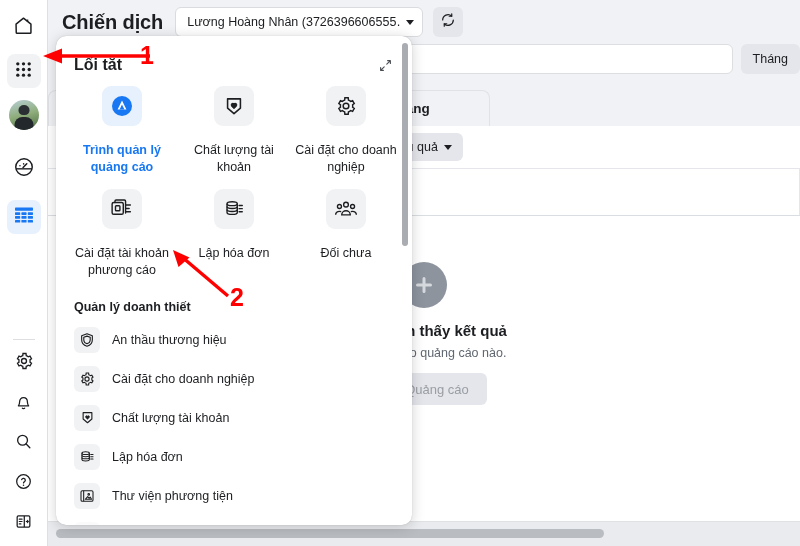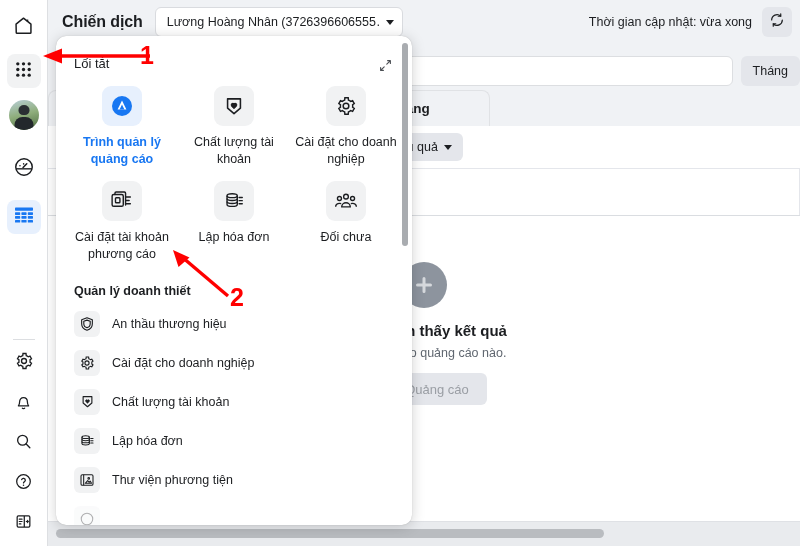--- a/index.html
+++ b/index.html
@@ -45,41 +45,41 @@
   .rail-bottom { margin-top: auto; display:flex; flex-direction:column; align-items:center; padding-bottom: 6px;}
   .rail-bottom .rail-btn { margin-top: 6px; }
 
   
   .topbar {
     position: absolute; left: 48px; top: 0; right: 0; height: 44px;
     background: #f0f2f5; box-sizing: border-box;
     display: flex; align-items: center; z-index: 10;
   }
   .topbar-title {
-    font-size: 16px; font-weight: bold; color: #1c1e21;
+    font-size: 20px; font-weight: bold; color: #1c1e21;
     margin-left: 14px; letter-spacing: -0.1px; white-space: nowrap;
   }
   .acct-select {
     margin-left: 12px; height: 30px; width: 248px;
     background: #ffffff; border: 1px solid #d9dbdf; border-radius: 6px;
     display: flex; align-items: center; box-sizing: border-box;
     padding: 0 8px 0 11px; cursor: pointer;
   }
   .acct-select span.v { font-size: 12.5px; color: #1c1e21; white-space: nowrap; overflow:hidden; flex:1;}
   .caret { width:0;height:0;border-left:4.5px solid transparent;border-right:4.5px solid transparent;border-top:5px solid #1c1e21; margin-left:6px; flex:none;}
   .upd-text { margin-left:auto; font-size:12.5px; color:#1c1e21; white-space:nowrap;}
   .refresh-btn {
     width: 30px; height: 30px; margin: 0 8px 0 10px; border-radius: 6px;
     background: #e4e6eb; display:flex; align-items:center; justify-content:center; cursor:pointer; flex:none;
   }
 
   
   .filterrow {
     position: absolute; left: 48px; top: 44px; right: 0; height: 42px;
-    background: #f0f2f5; box-sizing: border-box; display:flex; align-items:flex-end; z-index: 8;
+    background: #f0f2f5; box-sizing: border-box; display:flex; align-items:flex-start; z-index: 8;
   }
   .searchbox {
     margin-left: 8px; height: 30px; flex: 1; background: #fff;
     border: 1px solid #dcdee1; border-radius: 6px; box-sizing: border-box;
     display:flex; align-items:center; padding: 0 10px; font-size:12.5px; color:#8a8d91;
   }
   .month-btn {
     height: 30px; margin: 0 0 0 8px; background: #e4e6eb; border-radius: 6px;
     display:flex; align-items:center; padding: 0 12px; font-size:12.5px; color:#1c1e21;
     white-space:nowrap; cursor:pointer; flex:none;
@@ -155,36 +155,36 @@
   
   .panel {
     position:absolute; left: 56px; top: 36px; width: 356px; height: 489px;
     background:#ffffff; border-radius: 10px;
     box-shadow: 0 2px 14px rgba(0,0,0,0.18), 0 0 1px rgba(0,0,0,0.25);
     z-index: 20; overflow: hidden;
   }
   .panel-inner { position:absolute; inset:0; padding: 0 0 0 0; }
   .panel-head { position:relative; height: 46px; }
   .panel-head .ptitle {
-    position:absolute; left: 18px; top: 20px; font-size: 13px; font-weight: normal; color:#1c1e21;
+    position:absolute; left: 18px; top: 20px; font-size: 16px; font-weight: bold; color:#1c1e21;
   }
   .expand-icon { position:absolute; right: 20px; top: 22px; cursor:pointer; }
 
   .grid { display:flex; flex-wrap:wrap; padding: 0 10px; }
   .gcell {
     width: 33.33%; box-sizing:border-box; display:flex; flex-direction:column; align-items:center;
     padding: 4px 4px 10px; cursor:pointer;
   }
   .gicon {
     width: 40px; height: 40px; border-radius: 9px; background:#f1f2f3;
     display:flex; align-items:center; justify-content:center;
   }
   .gicon.blue { background:#e7f0fd; }
   .glabel {
-    margin-top: 8px; font-size: 12.5px; color:#1c1e21; text-align:center; line-height: 1.32;
+    margin-top: 16px; font-size: 12.5px; color:#1c1e21; text-align:center; line-height: 1.32;
     max-width: 104px;
   }
   .glabel.accent { color:#1877f2; font-weight: bold; }
 
   .sect-title { font-size: 12.5px; font-weight:bold; color:#1c1e21; padding: 12px 0 6px 18px; }
   .lrow { height: 39px; display:flex; align-items:center; padding-left: 18px; cursor:pointer; }
   .lico {
     width: 26px; height: 26px; border-radius: 6px; background:#f1f2f3;
     display:flex; align-items:center; justify-content:center; flex:none;
   }
@@ -316,21 +316,20 @@
   </div>
 
   <div class="topbar">
     <div class="topbar-title">Chiến dịch</div>
 
     <div class="acct-select">
       <span class="v">Lương Hoàng Nhân (3726396606555…</span>
       <span class="caret"></span>
     </div>
 
-    <div class="upd-text">Thời gian cập nhật: vừa xong</div>
 
     <div class="refresh-btn">
       <span>
         <svg width="16" height="16" viewBox="0 0 24 24" fill="none" stroke="#1c1e21" stroke-width="1.8" stroke-linecap="round">
           <path d="M20 12a8 8 0 0 1-13.4 5.9"></path>
           <path d="M4 12a8 8 0 0 1 13.4-5.9"></path>
           <path d="M17.6 2.6v3.8h-3.8"></path>
           <path d="M6.4 21.4v-3.8h3.8"></path>
         </svg>
       </span>

